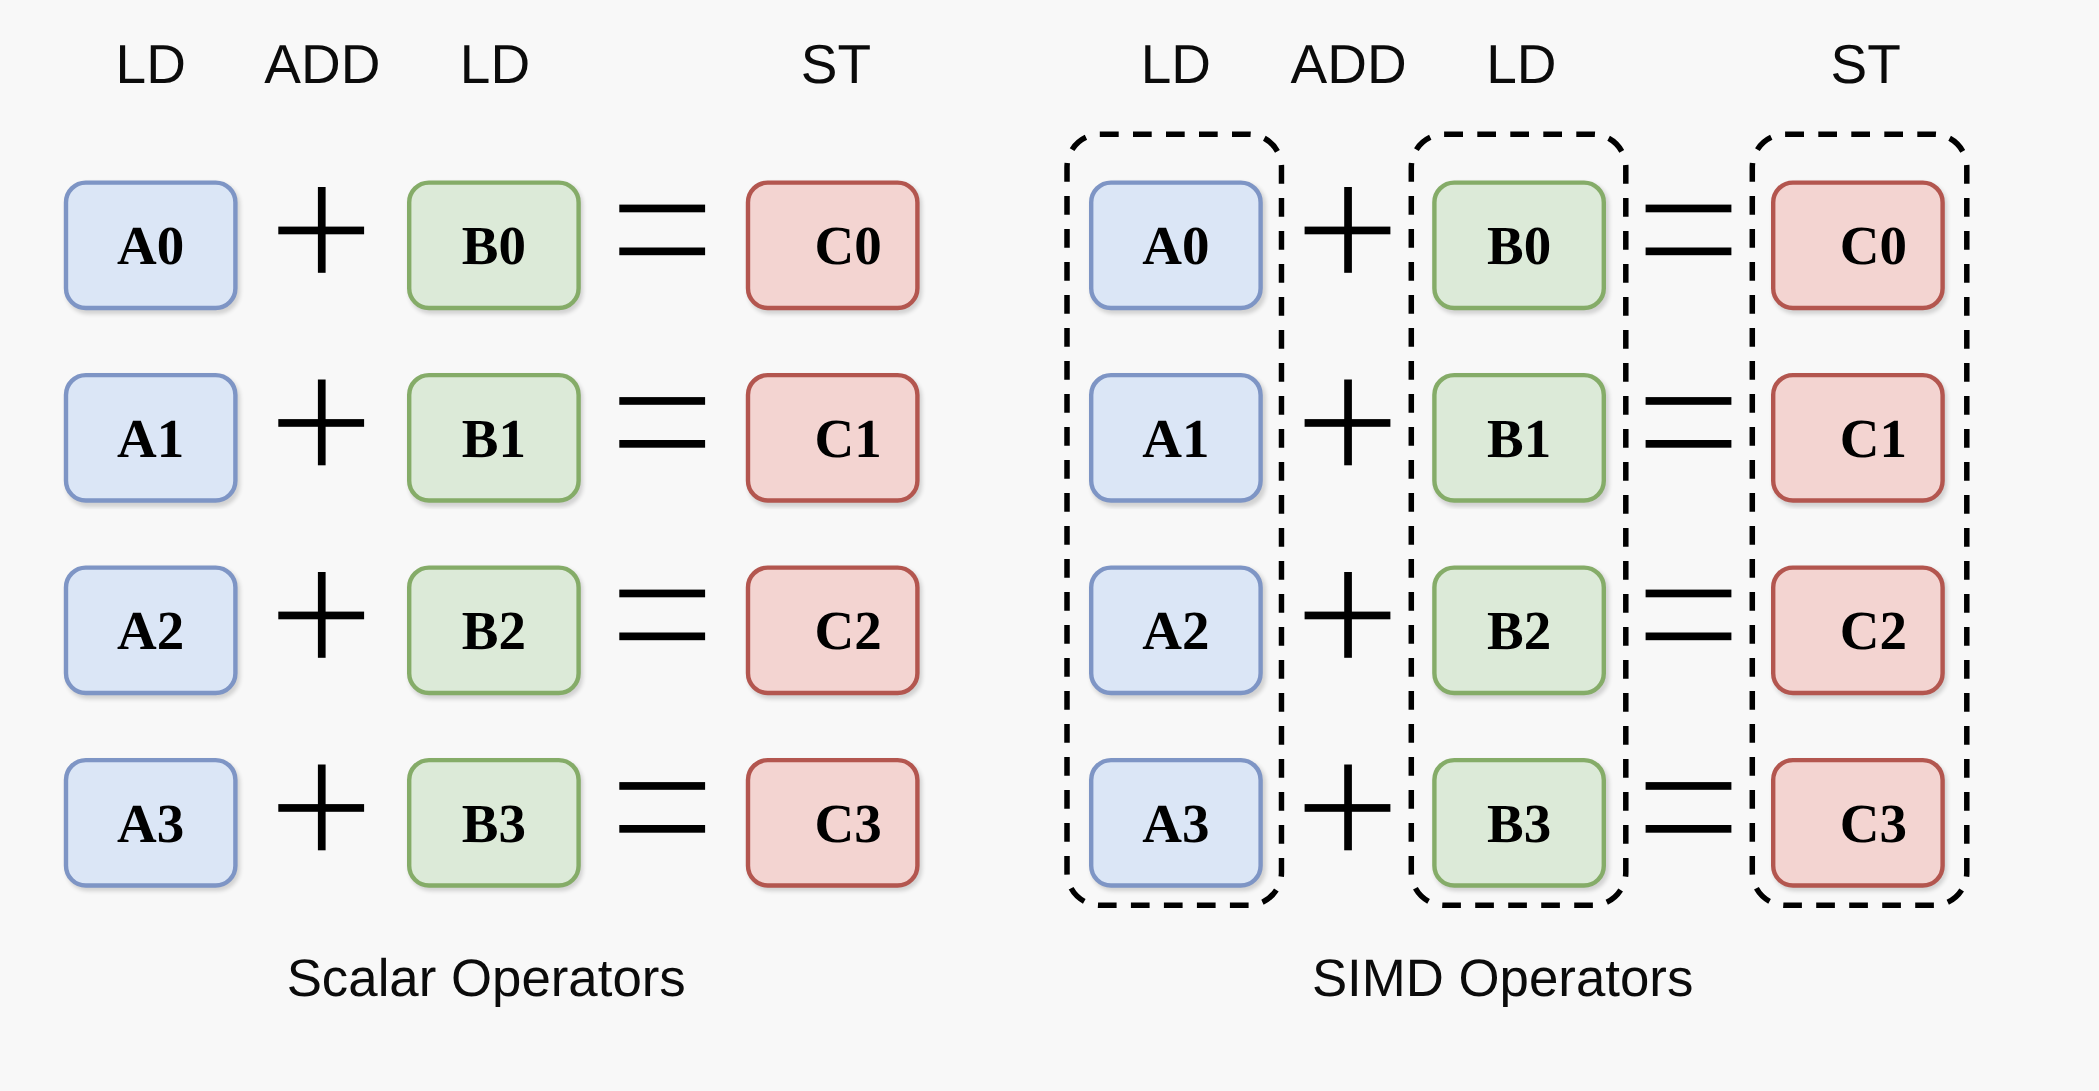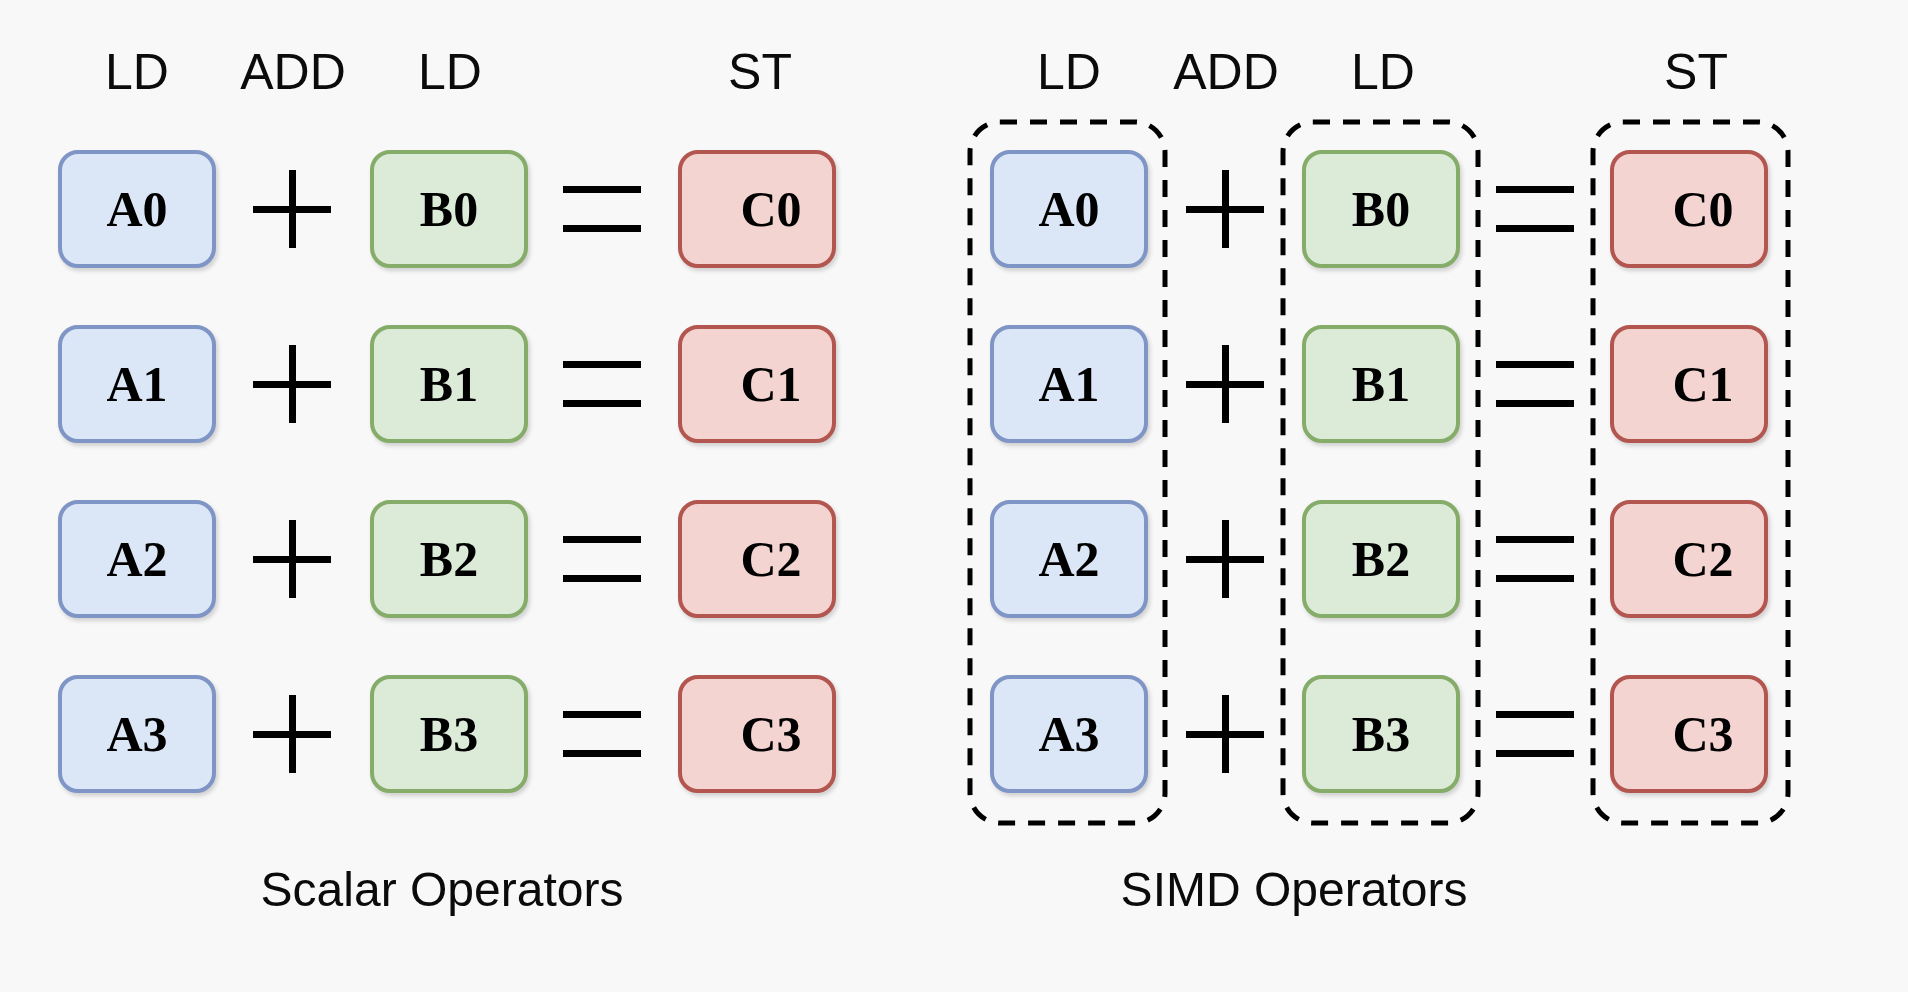--- a/index.html
+++ b/index.html
@@ -14,41 +14,42 @@
   .canvas{
     position:relative;
     width:1908px;height:992px;
     background:var(--background);
     overflow:hidden;
     font-family:"Liberation Sans",sans-serif;
   }
   
   .col-header{
     position:absolute;
-    top:46px;
+    top:32px;
     transform:translateX(-50%);
     font-size:50px;
     line-height:52px;
     color:var(--ink);
     letter-spacing:0px;
     white-space:nowrap;
   }
   
   .box{
     position:absolute;
     width:158px;height:118px;
     box-sizing:border-box;
     border:4px solid;
     border-radius:20px;
     display:flex;align-items:center;justify-content:center;
     font-family:"Liberation Serif",serif;
     font-weight:bold;
     font-size:50px;
     color:#000;
     box-shadow:2px 3px 4px rgba(0,0,0,0.16);
+    margin-top:14px;
   }
   .box.a{background:var(--operand-a-fill);border-color:var(--operand-a-stroke);}
   .box.b{background:var(--operand-b-fill);border-color:var(--operand-b-stroke);}
   .box.c{background:var(--result-fill);border-color:var(--result-stroke);padding-left:28px;}
   
   .plus{
     position:absolute;width:78px;height:78px;
   }
   .plus::before{
     content:"";position:absolute;left:50%;top:0;bottom:0;width:7px;
@@ -158,16 +159,16 @@
     <div class="box b" style="left:1302px;top:500px">B2</div>
     <div class="equals" style="left:1496px;top:536px"></div>
     <div class="box c" style="left:1610px;top:500px">C2</div>
 
     <div class="box a" style="left:990px;top:675px">A3</div>
     <div class="plus" style="left:1186px;top:695px"></div>
     <div class="box b" style="left:1302px;top:675px">B3</div>
     <div class="equals" style="left:1496px;top:711px"></div>
     <div class="box c" style="left:1610px;top:675px">C3</div>
 
-    <div class="caption" style="left:1294px">SIMD Operators</div>
+    <div class="caption" style="left:1366px">SIMD Operators</div>
   </section>
 
 </div>
 
 </body></html>

